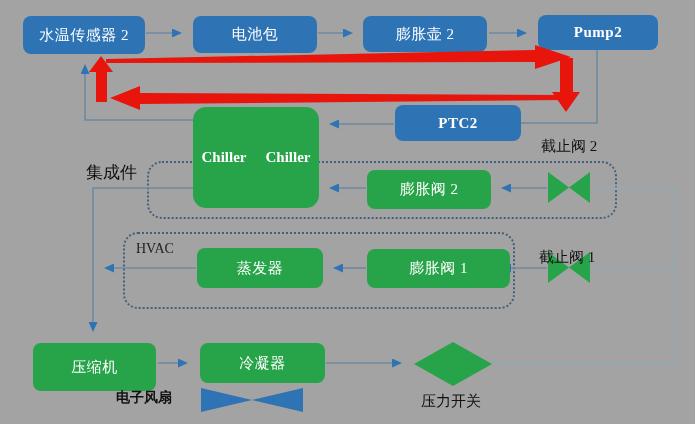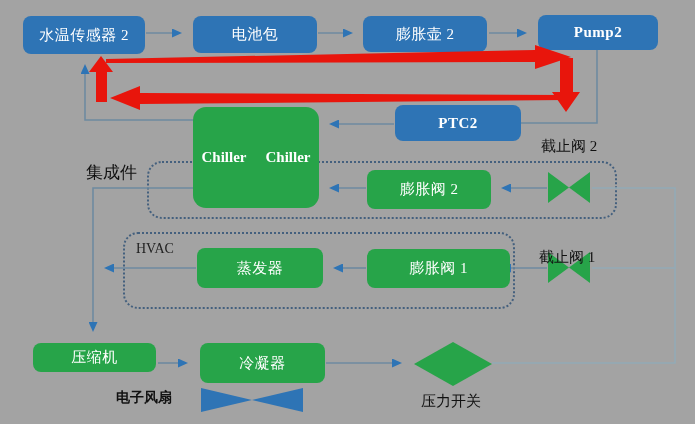--- a/index.html
+++ b/index.html
@@ -93,21 +93,21 @@
 
   <div class="node green" style="left:367px;top:170px;width:124px;height:39px;">
     <span>膨胀阀 2</span>
   </div>
   <div class="node green" style="left:197px;top:248px;width:126px;height:40px;">
     <span>蒸发器</span>
   </div>
   <div class="node green" style="left:367px;top:249px;width:143px;height:39px;">
     <span>膨胀阀 1</span>
   </div>
-  <div class="node green" style="left:33px;top:343px;width:123px;height:29px;">
+  <div class="node green" style="left:33px;top:343px;width:123px;height:48px;">
     <span>压缩机</span>
   </div>
   <div class="node green" style="left:200px;top:343px;width:125px;height:40px;">
     <span>冷凝器</span>
   </div>
 
   <div class="icon-abs" style="left:547px;top:171px;">
     <svg width="44" height="33" viewBox="0 0 44 33">
       <polygon points="1,1 22,16.5 1,32" fill="#27a449"></polygon>
       <polygon points="43,1 22,16.5 43,32" fill="#27a449"></polygon>

